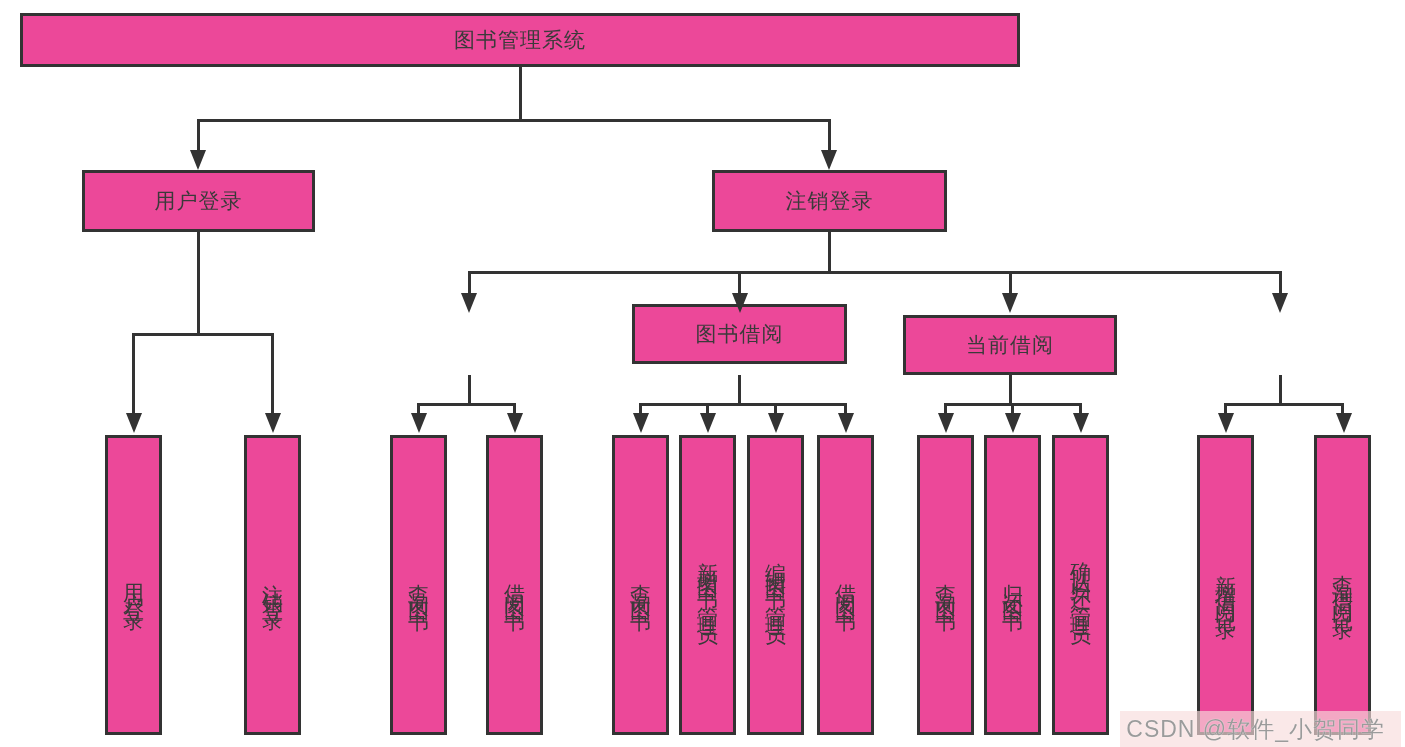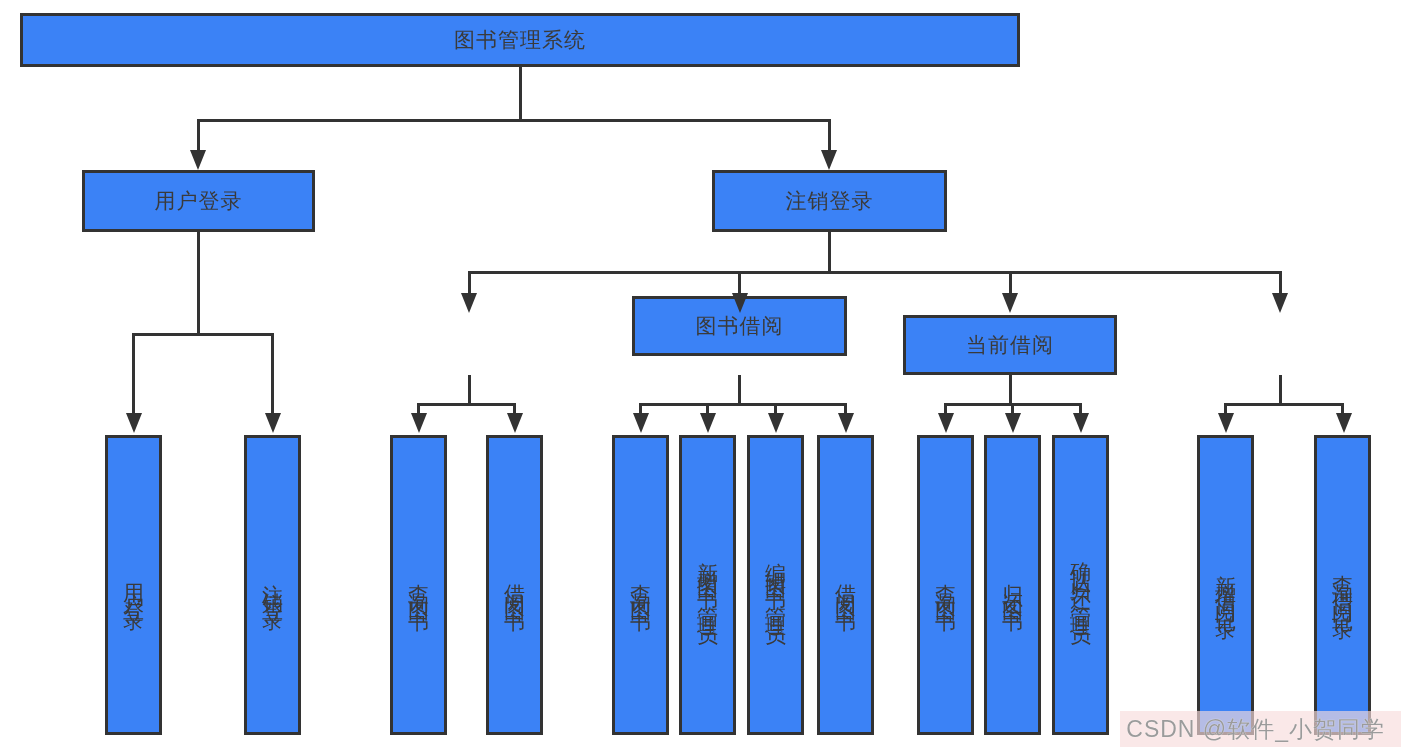--- a/index.html
+++ b/index.html
@@ -1,21 +1,21 @@
 <!DOCTYPE html>
 <html><head>
 <meta charset="utf-8">
 <style>
   html,body{margin:0;padding:0;background:#ffffff;}
   .stage{
     position:relative;width:1405px;height:747px;background:#ffffff;overflow:hidden;
     font-family:"Liberation Sans","DejaVu Sans",sans-serif;
   }
   .box{
-    position:absolute;box-sizing:border-box;border:3px solid #333333;background:#3b82f6;
+    position:absolute;box-sizing:border-box;border:3px solid #333333;background:#ec4899;
     display:flex;align-items:center;justify-content:center;
     color:#3a3a3a;font-size:21px;letter-spacing:1px;white-space:nowrap;text-align:center;
   }
   .vbox{
     writing-mode:vertical-rl;text-orientation:mixed;
     letter-spacing:9px;font-size:21px;white-space:normal;
   }
   .hline,.vline{position:absolute;background:#333333;}
   .hline{height:3px;}
   .vline{width:3px;}
@@ -34,21 +34,21 @@
 </head>
 <body>
 
 <div class="stage">
 
   <div class="box" style="left:20px;top:13px;width:1000px;height:54px;">图书管理系统</div>
 
   <div class="box" style="left:82px;top:170px;width:233px;height:62px;">用户登录</div>
   <div class="box" style="left:712px;top:170px;width:235px;height:62px;">注销登录</div>
 
-  <div class="box" style="left:632px;top:296px;width:215px;height:60px;">图书借阅</div>
+  <div class="box" style="left:632px;top:304px;width:215px;height:60px;">图书借阅</div>
   <div class="box" style="left:903px;top:315px;width:214px;height:60px;">当前借阅</div>
 
   <div class="box vbox" style="left:105px;top:435px;width:57px;height:300px;">用户登录</div>
   <div class="box vbox" style="left:244px;top:435px;width:57px;height:300px;">注销登录</div>
   <div class="box vbox" style="left:390px;top:435px;width:57px;height:300px;">查询图书</div>
   <div class="box vbox" style="left:486px;top:435px;width:57px;height:300px;">借阅图书</div>
   <div class="box vbox" style="left:612px;top:435px;width:57px;height:300px;">查询图书</div>
   <div class="box vbox" style="left:679px;top:435px;width:57px;height:300px;">新增图书（管理员）</div>
   <div class="box vbox" style="left:747px;top:435px;width:57px;height:300px;">编辑图书（管理员）</div>
   <div class="box vbox" style="left:817px;top:435px;width:57px;height:300px;">借阅图书</div>

